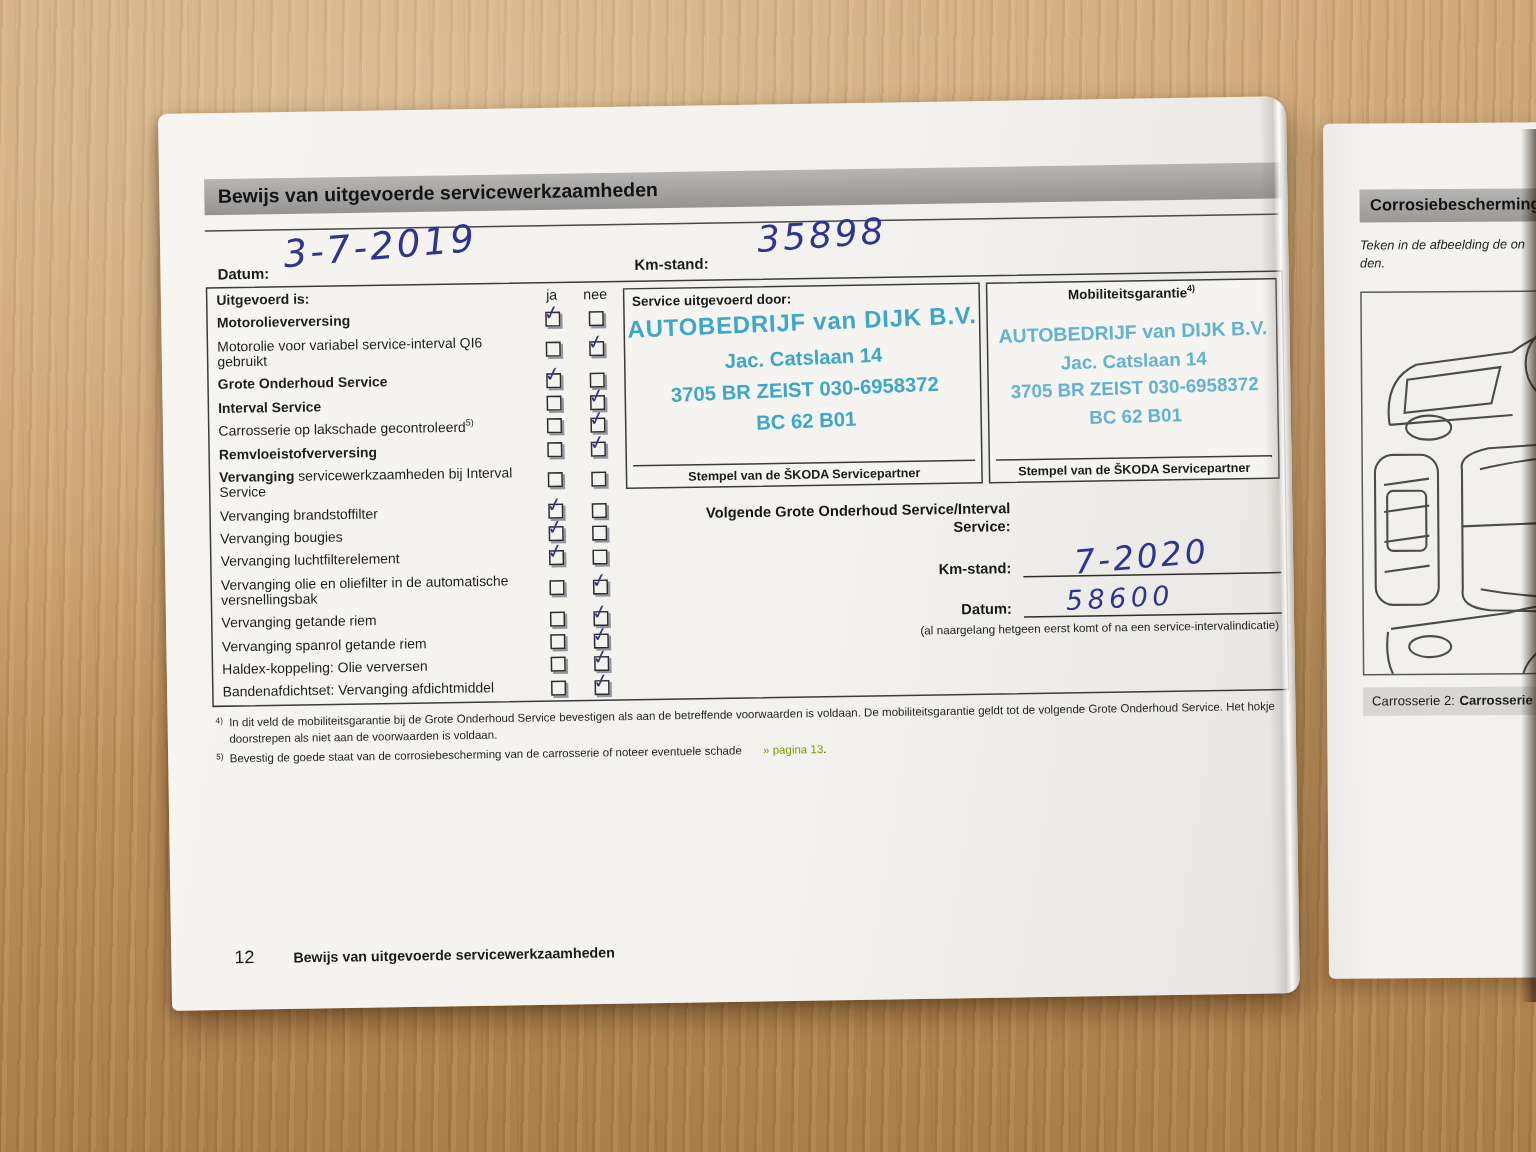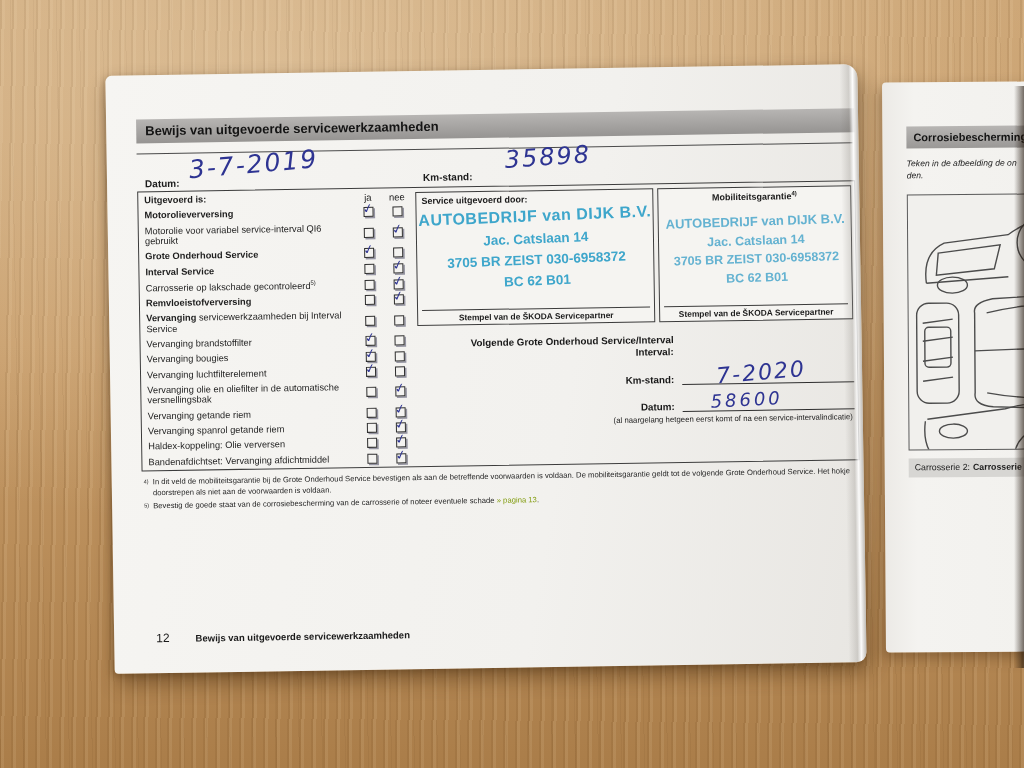--- a/index.html
+++ b/index.html
@@ -73,21 +73,21 @@
   .ns-label{width:256px;text-align:right;font-weight:bold;font-size:9.8px;color:#181818;}
   .ns-line{flex:1;border-bottom:1.2px solid #2e2e2e;margin-left:8px;position:relative;height:22px;}
   .hw-next-km{position:absolute;left:34px;bottom:-2px;font-size:22px;transform:rotate(-4deg);}
   .hw-next-datum{position:absolute;left:28px;bottom:0px;font-size:18px;transform:rotate(-2deg);letter-spacing:3px;}
   .ns-note{text-align:right;font-size:7.8px;color:#222;margin-top:3px;padding-right:2px;}
 
   .footnotes{position:absolute;left:32px;top:402px;width:714px;font-size:7.7px;color:#262626;line-height:1.4;}
   .footnote{display:flex;margin-bottom:2px;}
   .fn-sup{font-size:5.5px;width:9px;flex:none;padding-top:1px;}
   .fn-text{flex:1;}
-  .fn-link{color:#7f9a08;}
+  .fn-link{color:#7f9a08;margin-left:12px;}
 
   .page-footer{position:absolute;left:42px;top:556px;display:flex;align-items:baseline;gap:26px;}
   .pf-num{font-weight:normal;font-size:12px;color:#1a1a1a;}
   .pf-title{font-weight:bold;font-size:9.5px;color:#1a1a1a;}
 
   
   .page-right{position:absolute;left:884px;top:82px;width:160px;height:570px;
     background:linear-gradient(90deg,#eceae6 0%,#f4f3f0 20%,#f2f1ee 100%);
     transform:rotate(-0.4deg);border-radius:4px;overflow:hidden;
     box-shadow:-3px 6px 14px rgba(60,35,12,.35);}
@@ -300,21 +300,21 @@
             <div class="stamp-line">Jac. Catslaan 14</div>
             <div class="stamp-line">3705 BR ZEIST 030-6958372</div>
             <div class="stamp-line">BC 62 B01</div>
           </div>
         <div class="stamp-caption">Stempel van de ŠKODA Servicepartner</div>
       </div>
 
       <div class="next-service">
         <div class="ns-title">
           <span>Volgende Grote Onderhoud Service/Interval</span><br>
-          <span>Interval:</span>
+          <span>Service:</span>
         </div>
         <div class="ns-row">
           <div class="ns-label">Km-stand:</div>
           <div class="ns-line">
             <span class="hw hw-next-km">7-2020</span>
           </div>
         </div>
         <div class="ns-row">
           <div class="ns-label">Datum:</div>
           <div class="ns-line">

